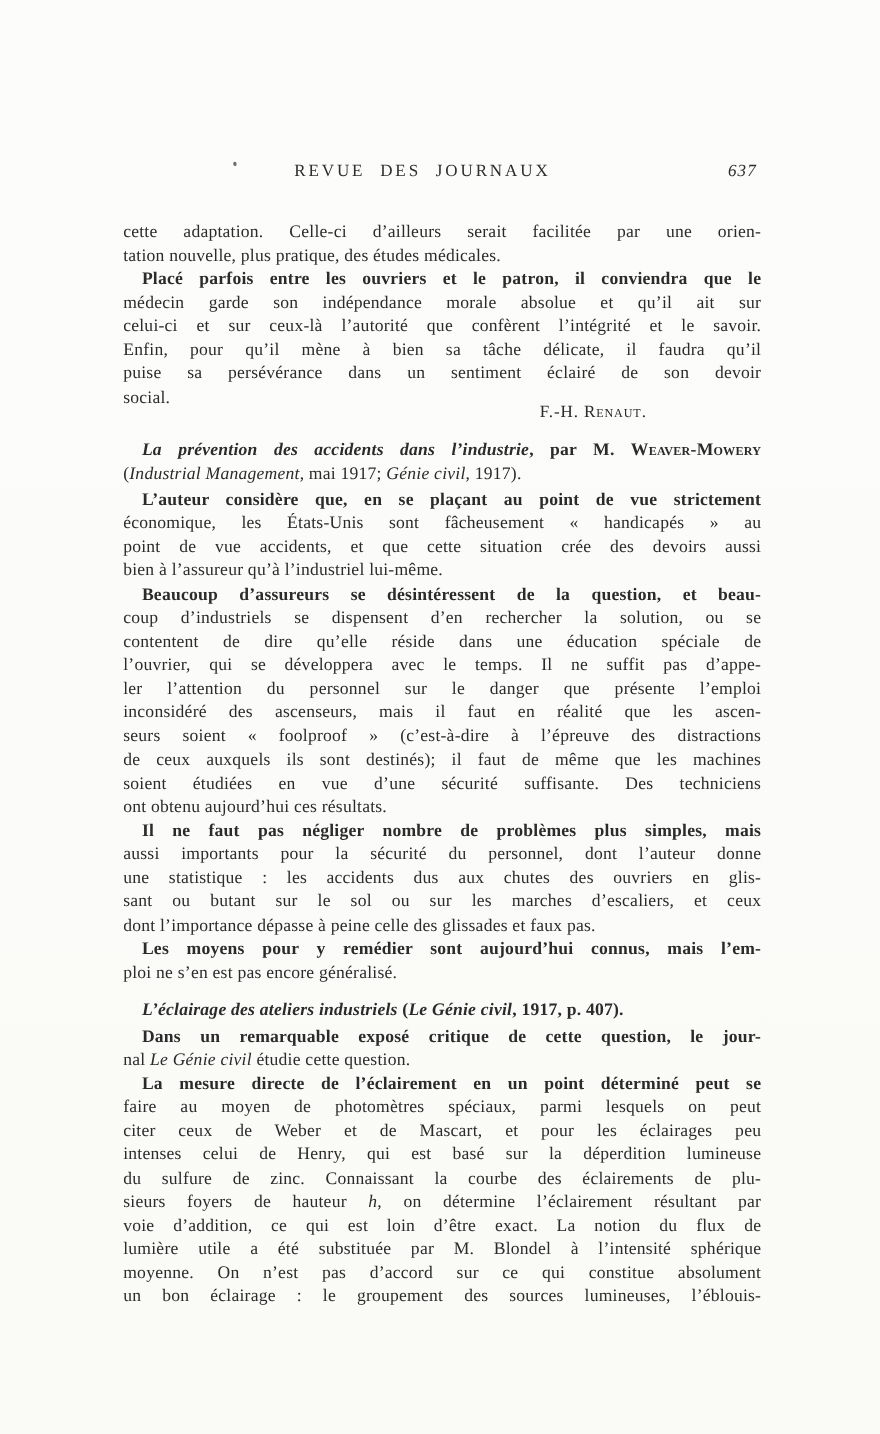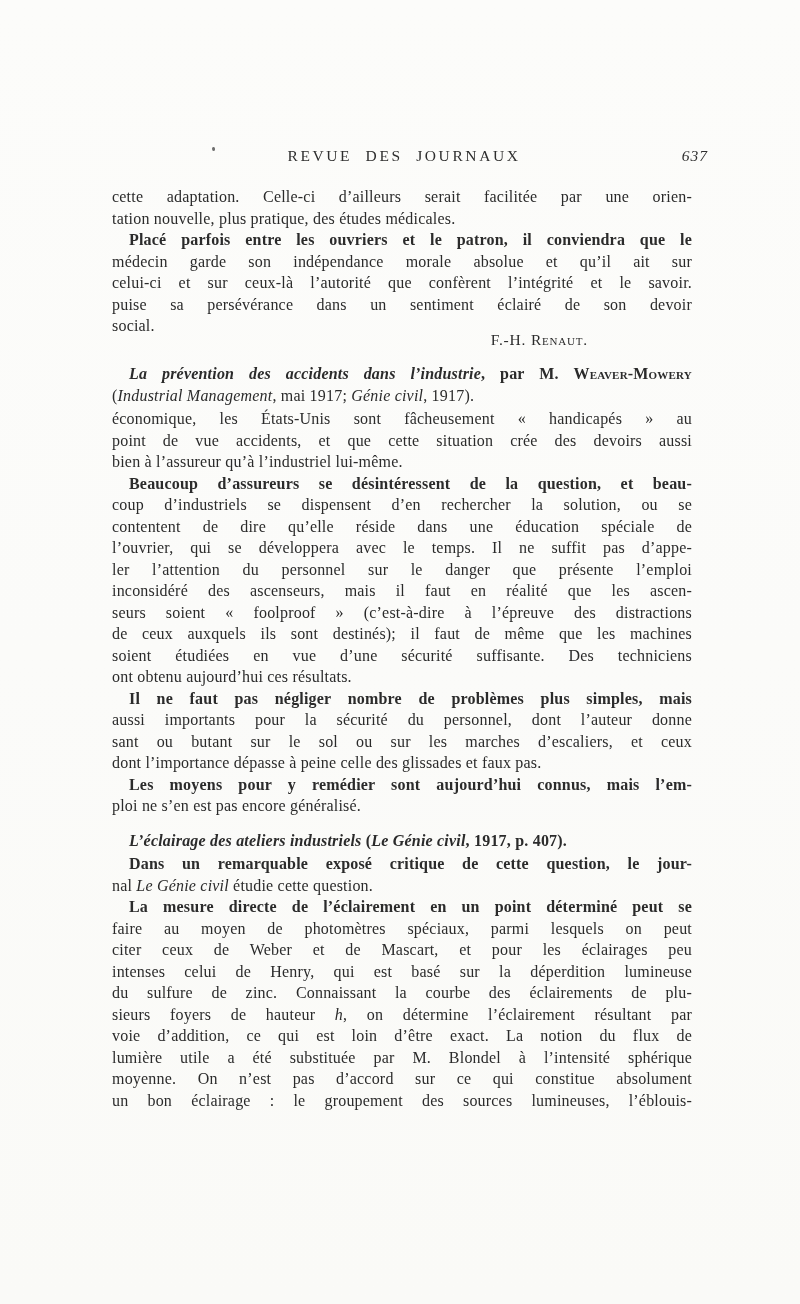--- a/index.html
+++ b/index.html
@@ -16,21 +16,21 @@
     font-family: "Liberation Serif", "DejaVu Serif", serif;
   }
   .page {
     position: absolute;
     inset: 0;
     background: linear-gradient(180deg, #fcfcfa 0%, #fbfbf9 50%, #fafaf7 100%);
   }
   .runhead {
     position: absolute;
     top: 147px;
-    left: 128px;
+    left: 108px;
     width: 580px;
     height: 20px;
   }
   .runtitle {
     text-align: center;
     padding-right: 28px;
     font-size: 15.5px;
     letter-spacing: 2.6px;
     word-spacing: 7px;
     color: #2e2e2e;
@@ -49,21 +49,21 @@
     left: 212px;
     top: 147px;
     width: 3px;
     height: 4px;
     background: #4a4a4a;
     border-radius: 50% 50% 40% 60%;
     opacity: 0.8;
   }
   .column {
     position: absolute;
-    top: 186px;
+    top: 200px;
     left: 112px;
     width: 580px;
   }
   .block { margin: 0; }
   .line {
     font-size: 16px;
     line-height: 21.5px;
     letter-spacing: 0.2px;
     text-align: left;
   }
@@ -101,50 +101,53 @@
   </header>
   <main class="column">
       <div class="block para">
         <div class="line just"><span>cette adaptation. Celle-ci d’ailleurs serait facilitée par une orien-</span></div>
         <div class="line"><span>tation nouvelle, plus pratique, des études médicales.</span></div>
       </div>
       <div class="block para">
         <div class="line just ind"><span>Placé parfois entre les ouvriers et le patron, il conviendra que le</span></div>
         <div class="line just"><span>médecin garde son indépendance morale absolue et qu’il ait sur</span></div>
         <div class="line just"><span>celui-ci et sur ceux-là l’autorité que confèrent l’intégrité et le savoir.</span></div>
+        <div class="line just"><span>Enfin, pour qu’il mène à bien sa tâche délicate, il faudra qu’il</span></div>
         <div class="line just"><span>puise sa persévérance dans un sentiment éclairé de son devoir</span></div>
         <div class="line"><span>social.</span></div>
       </div>
       <div class="block signature">
         <div class="line"><span>F.-H. </span><span class="sc">Renaut</span><span>.</span></div>
       </div>
       <div class="block heading">
         <div class="line just ind"><span class="it">La prévention des accidents dans l’industrie</span><span>, par M. </span><span class="sc">Weaver-Mowery</span></div>
         <div class="line"><span>(</span><span class="it">Industrial Management</span><span>, mai 1917; </span><span class="it">Génie civil</span><span>, 1917).</span></div>
       </div>
       <div class="block para">
+        <div class="line just ind"><span>L’auteur considère que, en se plaçant au point de vue strictement</span></div>
         <div class="line just"><span>économique, les États-Unis sont fâcheusement « handicapés » au</span></div>
         <div class="line just"><span>point de vue accidents, et que cette situation crée des devoirs aussi</span></div>
         <div class="line"><span>bien à l’assureur qu’à l’industriel lui-même.</span></div>
       </div>
       <div class="block para">
         <div class="line just ind"><span>Beaucoup d’assureurs se désintéressent de la question, et beau-</span></div>
         <div class="line just"><span>coup d’industriels se dispensent d’en rechercher la solution, ou se</span></div>
         <div class="line just"><span>contentent de dire qu’elle réside dans une éducation spéciale de</span></div>
         <div class="line just"><span>l’ouvrier, qui se développera avec le temps. Il ne suffit pas d’appe-</span></div>
         <div class="line just"><span>ler l’attention du personnel sur le danger que présente l’emploi</span></div>
         <div class="line just"><span>inconsidéré des ascenseurs, mais il faut en réalité que les ascen-</span></div>
         <div class="line just"><span>seurs soient « foolproof » (c’est-à-dire à l’épreuve des distractions</span></div>
         <div class="line just"><span>de ceux auxquels ils sont destinés); il faut de même que les machines</span></div>
         <div class="line just"><span>soient étudiées en vue d’une sécurité suffisante. Des techniciens</span></div>
         <div class="line"><span>ont obtenu aujourd’hui ces résultats.</span></div>
       </div>
       <div class="block para">
         <div class="line just ind"><span>Il ne faut pas négliger nombre de problèmes plus simples, mais</span></div>
         <div class="line just"><span>aussi importants pour la sécurité du personnel, dont l’auteur donne</span></div>
+        <div class="line just"><span>une statistique : les accidents dus aux chutes des ouvriers en glis-</span></div>
         <div class="line just"><span>sant ou butant sur le sol ou sur les marches d’escaliers, et ceux</span></div>
         <div class="line"><span>dont l’importance dépasse à peine celle des glissades et faux pas.</span></div>
       </div>
       <div class="block para">
         <div class="line just ind"><span>Les moyens pour y remédier sont aujourd’hui connus, mais l’em-</span></div>
         <div class="line"><span>ploi ne s’en est pas encore généralisé.</span></div>
       </div>
       <div class="block heading">
         <div class="line ind"><span class="it">L’éclairage des ateliers industriels</span><span> (</span><span class="it">Le Génie civil</span><span>, 1917, p. 407).</span></div>
       </div>

